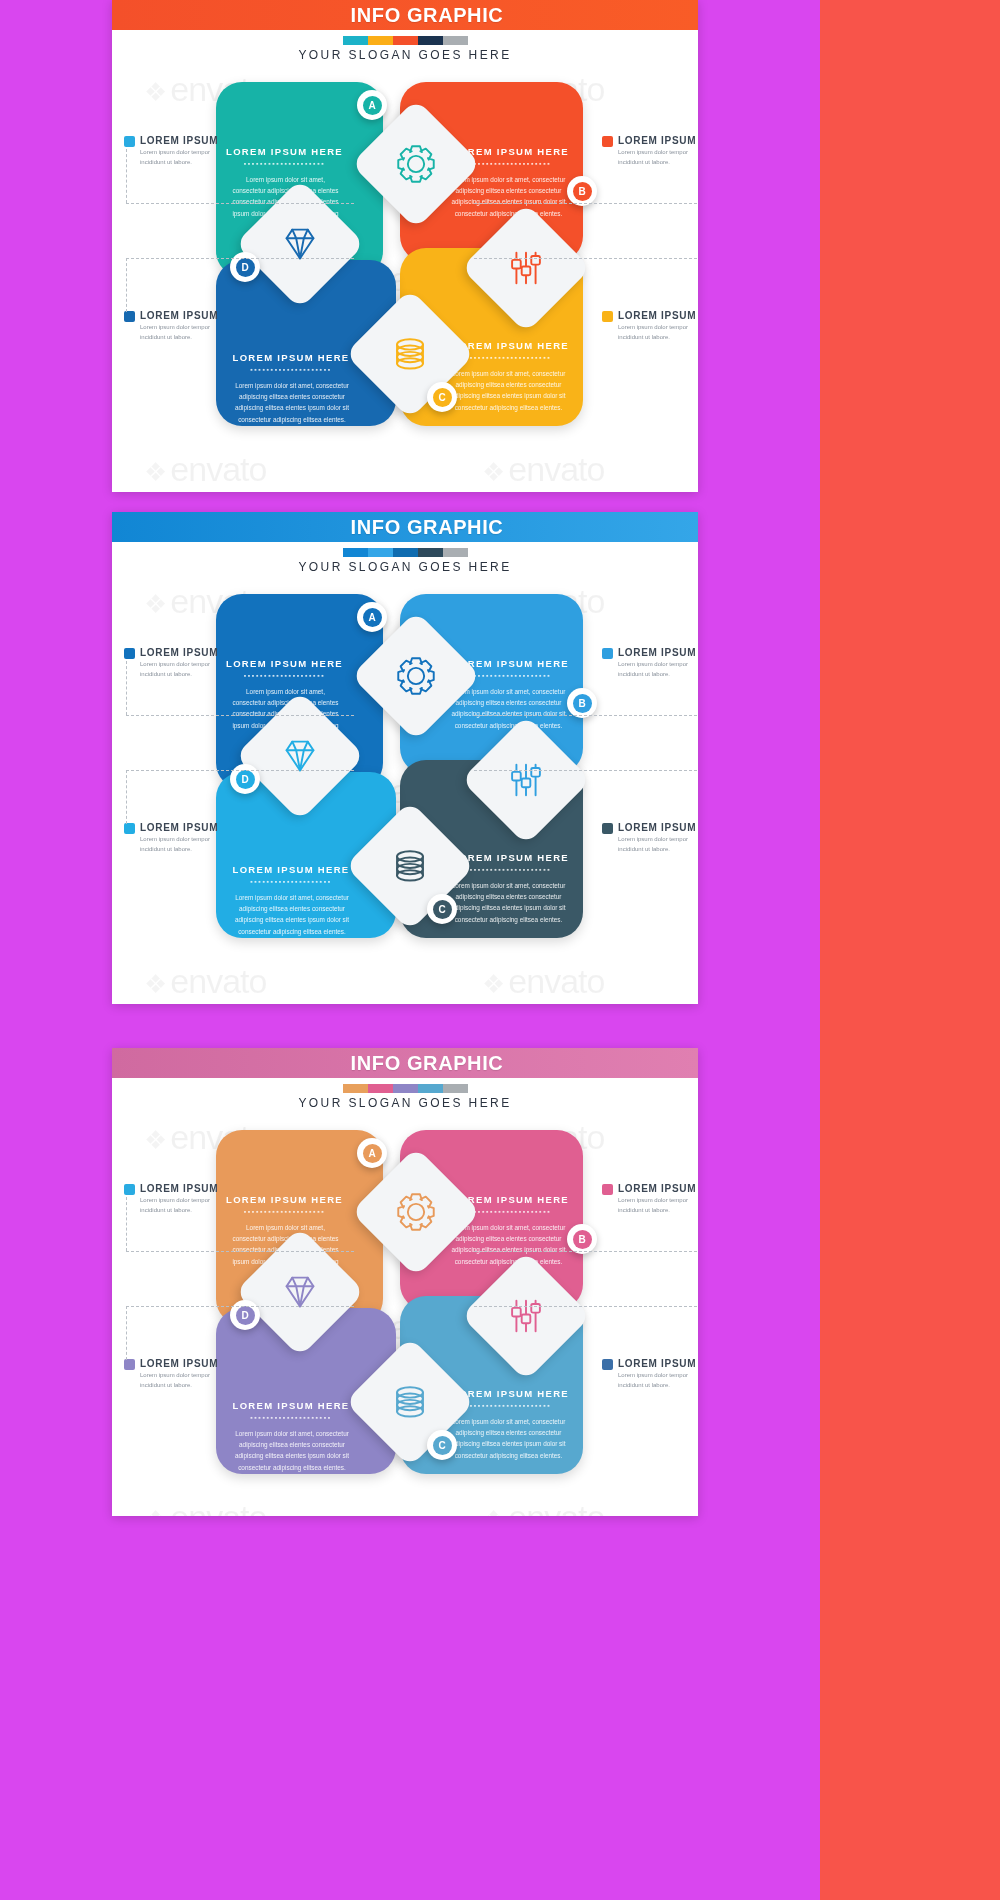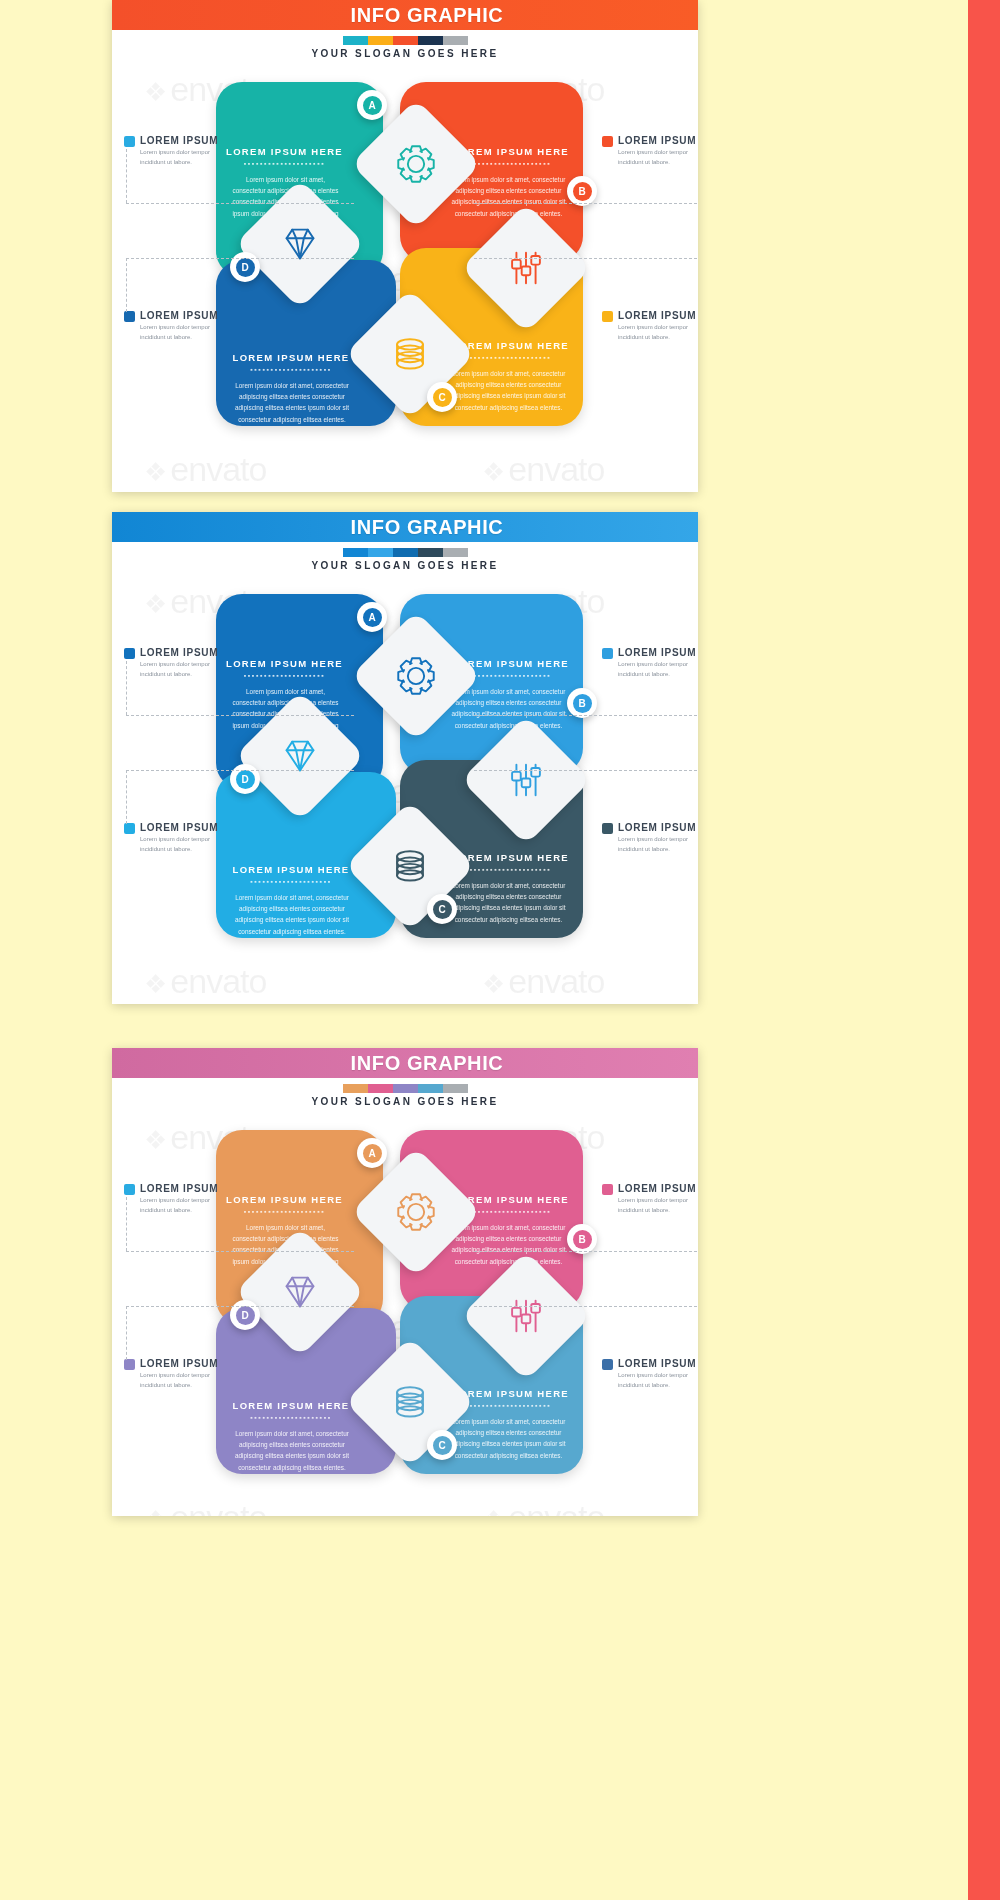--- a/index.html
+++ b/index.html
@@ -2,41 +2,41 @@
 <html><head>
 <meta charset="utf-8">
 <style>
   * { box-sizing: border-box; margin: 0; padding: 0; }
   html, body {
     width: 1000px; height: 1900px;
     background: #f8544a;
     font-family: "Liberation Sans", sans-serif;
     overflow: hidden;
   }
-  #stage { position: relative; width: 968px; height: 1900px; background: #fef9c3; }
+  #stage { position: relative; width: 820px; height: 1900px; background: #d946ef; }
 
   .panel { position: absolute; left: 112px; width: 586px; background: #ffffff;
            box-shadow: 0 2px 10px rgba(0,0,0,0.18); overflow: hidden; }
   .panel-1 { top: 0px;    height: 492px; }
   .panel-2 { top: 512px;  height: 492px; }
   .panel-3 { top: 1048px; height: 468px; }
 
   .headbar { position: relative; height: 30px; width: 100%;
              display: flex; align-items: center; justify-content: center; }
   .headbar .title { font-size: 20px; font-weight: bold; color: #ffffff;
                     letter-spacing: 0.6px; text-shadow: 0 1px 1px rgba(0,0,0,0.12);
                     position: relative; left: 22px; }
   .head-1 { background: linear-gradient(90deg,#f4502a,#f95c27); }
   .head-2 { background: linear-gradient(90deg,#1186d4,#34a6e8); }
   .head-3 { background: linear-gradient(90deg,#d06aa0,#e07fb1); }
 
   .sloganwrap { position: absolute; width: 100%; text-align: center; }
   .swatches { display: flex; justify-content: center; gap: 0px; margin-bottom: 3px; }
   .swatch { width: 25px; height: 9px; }
-  .slogan { font-size: 10px; letter-spacing: 2.4px; color: #2b3340; font-weight: bold; }
+  .slogan { font-size: 12px; letter-spacing: 2.4px; color: #2b3340; font-weight: normal; }
 
   .board { position: relative; width: 100%; height: 100%; }
 
   .wm { position: absolute; color: rgba(0,0,0,0.055); font-size: 34px;
         font-weight: 300; letter-spacing: -1px; pointer-events: none; user-select: none; }
   .wm::before { content: "❖"; font-size: 26px; margin-right: 4px; opacity: .8; }
 
   
   .card { position: absolute; border-radius: 26px; box-shadow: 0 4px 12px rgba(0,0,0,0.15); }
   .card .ch { position: absolute; left: 0; right: 0; text-align: center;

